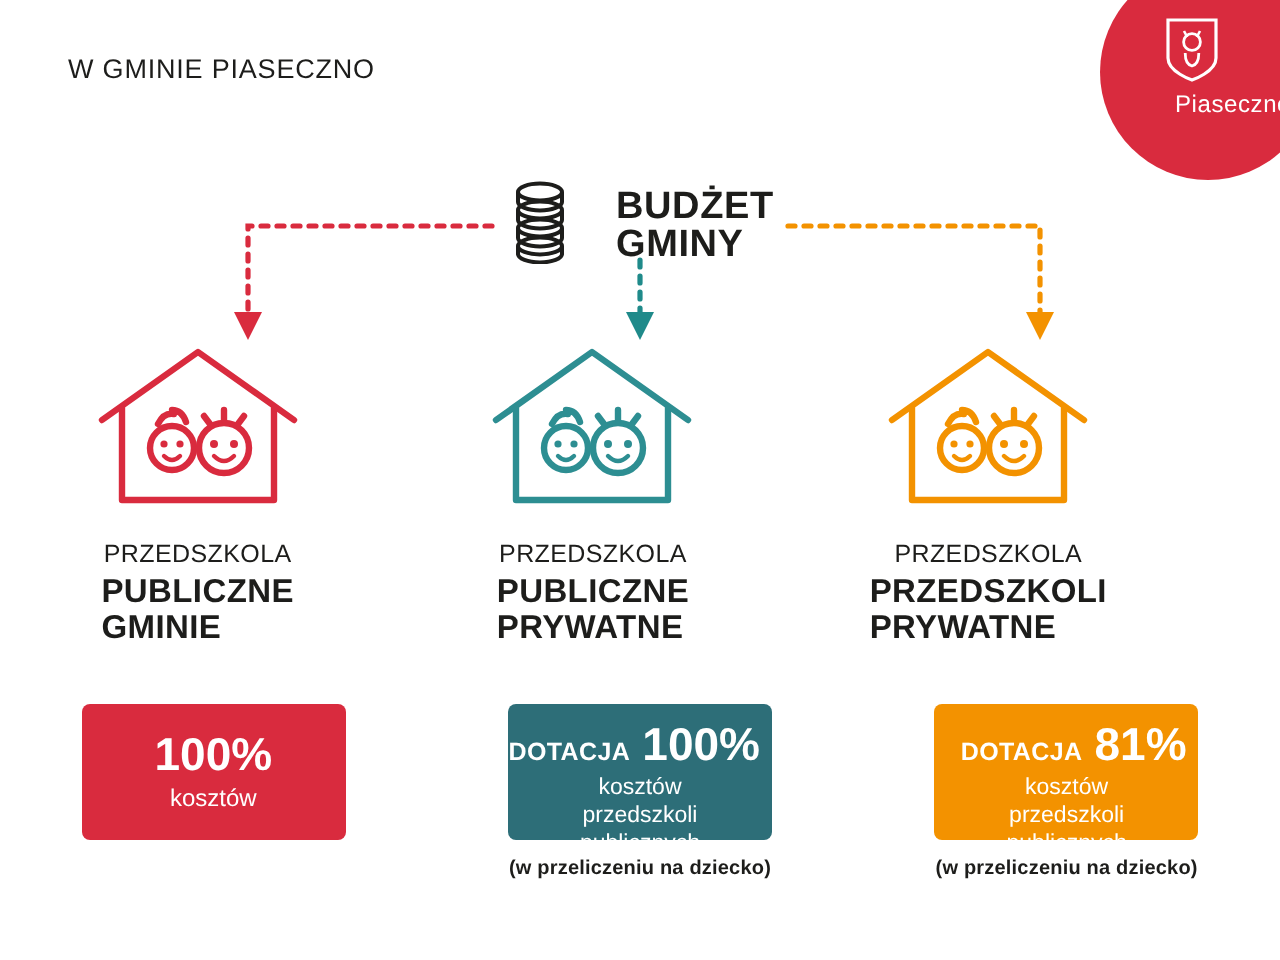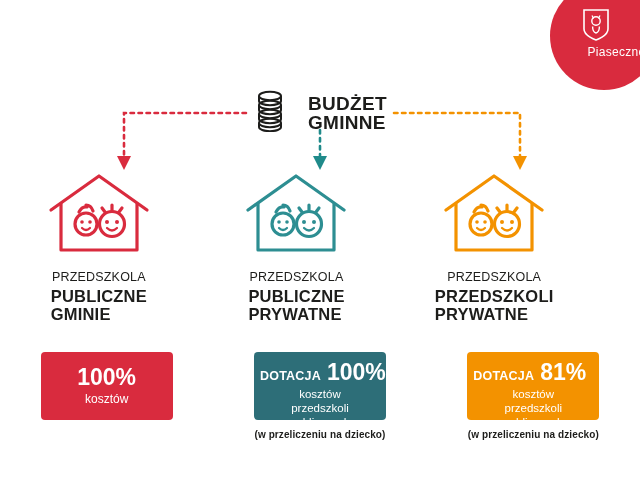--- a/index.html
+++ b/index.html
@@ -176,21 +176,21 @@
     padding: 9px 6px 6px 6px;
   }
   .box-orange {
     background: #f39200;
     height: 68px;
     padding: 9px 6px 6px 6px;
   }
   .pct-line {
     display: flex;
     align-items: baseline;
-    justify-content: flex-start;
+    justify-content: flex-end;
     gap: 6px;
   }
   .dotacja {
     font-size: 12.5px;
     font-weight: bold;
     letter-spacing: 0.2px;
   }
   .pct {
     font-size: 23px;
     font-weight: bold;
@@ -222,20 +222,21 @@
     letter-spacing: 0.1px;
   }
   .footnote.hidden {
     visibility: hidden;
   }
 </style>
 </head>
 <body>
 
 <div class="header">
+  <div class="subtitle">W GMINIE PIASECZNO</div>
 </div>
 
 <div class="logo-badge">
   <svg class="logo-shield" viewBox="0 0 26 32">
     <path d="M1 1 H25 V20 C25 27 13 31 13 31 C13 31 1 27 1 20 Z" fill="none" stroke="#ffffff" stroke-width="1.6"></path>
     <circle cx="13" cy="12" r="4.2" fill="none" stroke="#ffffff" stroke-width="1.4"></circle>
     <path d="M9.6 17.5 C9.6 21.5 11 23.5 13 24 C15 23.5 16.4 21.5 16.4 17.5" fill="none" stroke="#ffffff" stroke-width="1.4"></path>
     <path d="M10.6 9.5 L9 6.5 M15.4 9.5 L17 6.5" stroke="#ffffff" stroke-width="1.3" fill="none"></path>
   </svg>
   <div class="logo-text">Piaseczno</div>
@@ -249,21 +250,21 @@
       <ellipse cx="20" cy="17" rx="11" ry="4.2"></ellipse>
       <path d="M9 17 v5 a11 4.2 0 0 0 22 0 v-5"></path>
       <ellipse cx="20" cy="26" rx="11" ry="4.2"></ellipse>
       <path d="M9 26 v5 a11 4.2 0 0 0 22 0 v-5"></path>
       <ellipse cx="20" cy="35" rx="11" ry="4.2"></ellipse>
       <path d="M9 35 v4 a11 4.2 0 0 0 22 0 v-4"></path>
     </g>
   </svg>
   <div class="budget-text">
     <span>BUDŻET</span>
-    <span>GMINNE</span>
+    <span>GMINY</span>
   </div>
 </div>
 
 <svg class="arrows" viewBox="0 0 640 480">
 
   <g stroke="#d92b3e" stroke-width="2.6" fill="none" stroke-dasharray="3.5 4.5" stroke-linecap="round">
     <path d="M246 113 H124 V158"></path>
   </g>
   <polygon points="117,156 131,156 124,170" fill="#d92b3e"></polygon>
 

